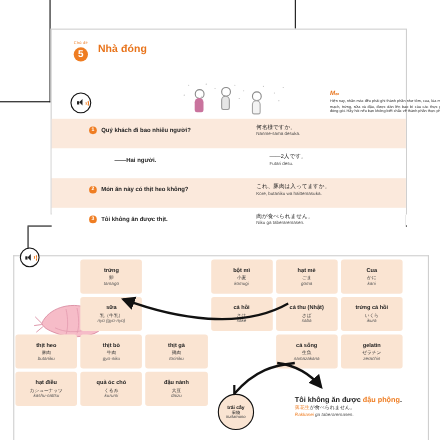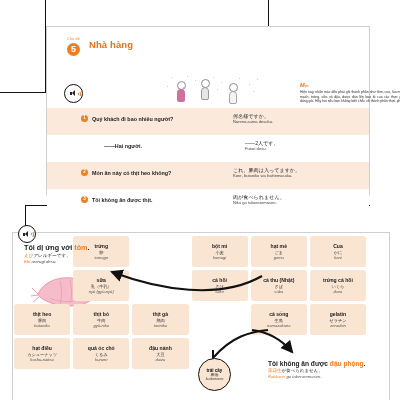--- a/index.html
+++ b/index.html
@@ -140,21 +140,21 @@
   <div class="rule" style="left:25px;top:205px;width:345px;height:1.4px;"></div>
   <div class="rule" style="left:368px;top:195px;width:1.4px;height:11px;"></div>
 
   <div class="top-panel">
 
     <div class="topic-wrap">
       <div class="topic-col">
         <div class="topic-label">Chủ đề</div>
         <div class="topic-badge">5</div>
       </div>
-      <div class="topic-title">Nhà hàng</div>
+      <div class="topic-title">Nhà đóng</div>
     </div>
 
     <div class="illus">
       <div class="fig" style="left:12px;top:6px;">
         <div class="head"></div>
           <div class="body" style="background:#c9739d;"></div>
       </div>
       <div class="fig" style="left:36px;top:4px;">
         <div class="head"></div>
           <div class="body" style="background:#e6e6e6;border:0.7px solid #9a9a9a;box-sizing:border-box;"></div>
@@ -230,25 +230,20 @@
 
   <div class="audio-bot">
     <div class="spk">
       <div class="box"></div>
         <div class="cone"></div>
       <div class="w w1"></div>
         <div class="w w2"></div>
     </div>
   </div>
 
-  <div class="headline">
-    <div class="hl"><span>Tôi dị ứng với </span><span class="hi">tôm</span><span>.</span></div>
-    <div class="j1"><span class="hi">えび</span><span>アレルギーです。</span></div>
-    <div class="j2"><span class="hi">Ebi</span><span> arerugī desu.</span></div>
-  </div>
 
   <svg class="shrimp" viewBox="0 0 76 44">
     <path d="M8 26 C14 12, 34 6, 50 12 C62 16, 68 24, 62 31 C56 38, 38 40, 24 36 C16 33, 10 31, 8 26 Z" fill="#f6bcc8" stroke="#d98ba0" stroke-width="0.8"></path>
     <path d="M20 30 C28 34, 40 35, 50 31" stroke="#e39aae" stroke-width="0.7" fill="none"></path>
     <path d="M30 13 C32 22, 32 30, 30 36" stroke="#e39aae" stroke-width="0.7" fill="none"></path>
     <path d="M40 12 C42 21, 42 30, 40 35" stroke="#e39aae" stroke-width="0.7" fill="none"></path>
     <path d="M50 13 C52 21, 52 29, 50 33" stroke="#e39aae" stroke-width="0.7" fill="none"></path>
     <path d="M62 18 L72 10 M62 22 L74 18 M62 26 L73 28" stroke="#d98ba0" stroke-width="0.8" fill="none"></path>
     <path d="M8 26 L2 20 M8 27 L1 28 M9 29 L3 34" stroke="#d98ba0" stroke-width="0.8" fill="none"></path>
     <circle cx="58" cy="20" r="1.2" fill="#7a4050"></circle>

